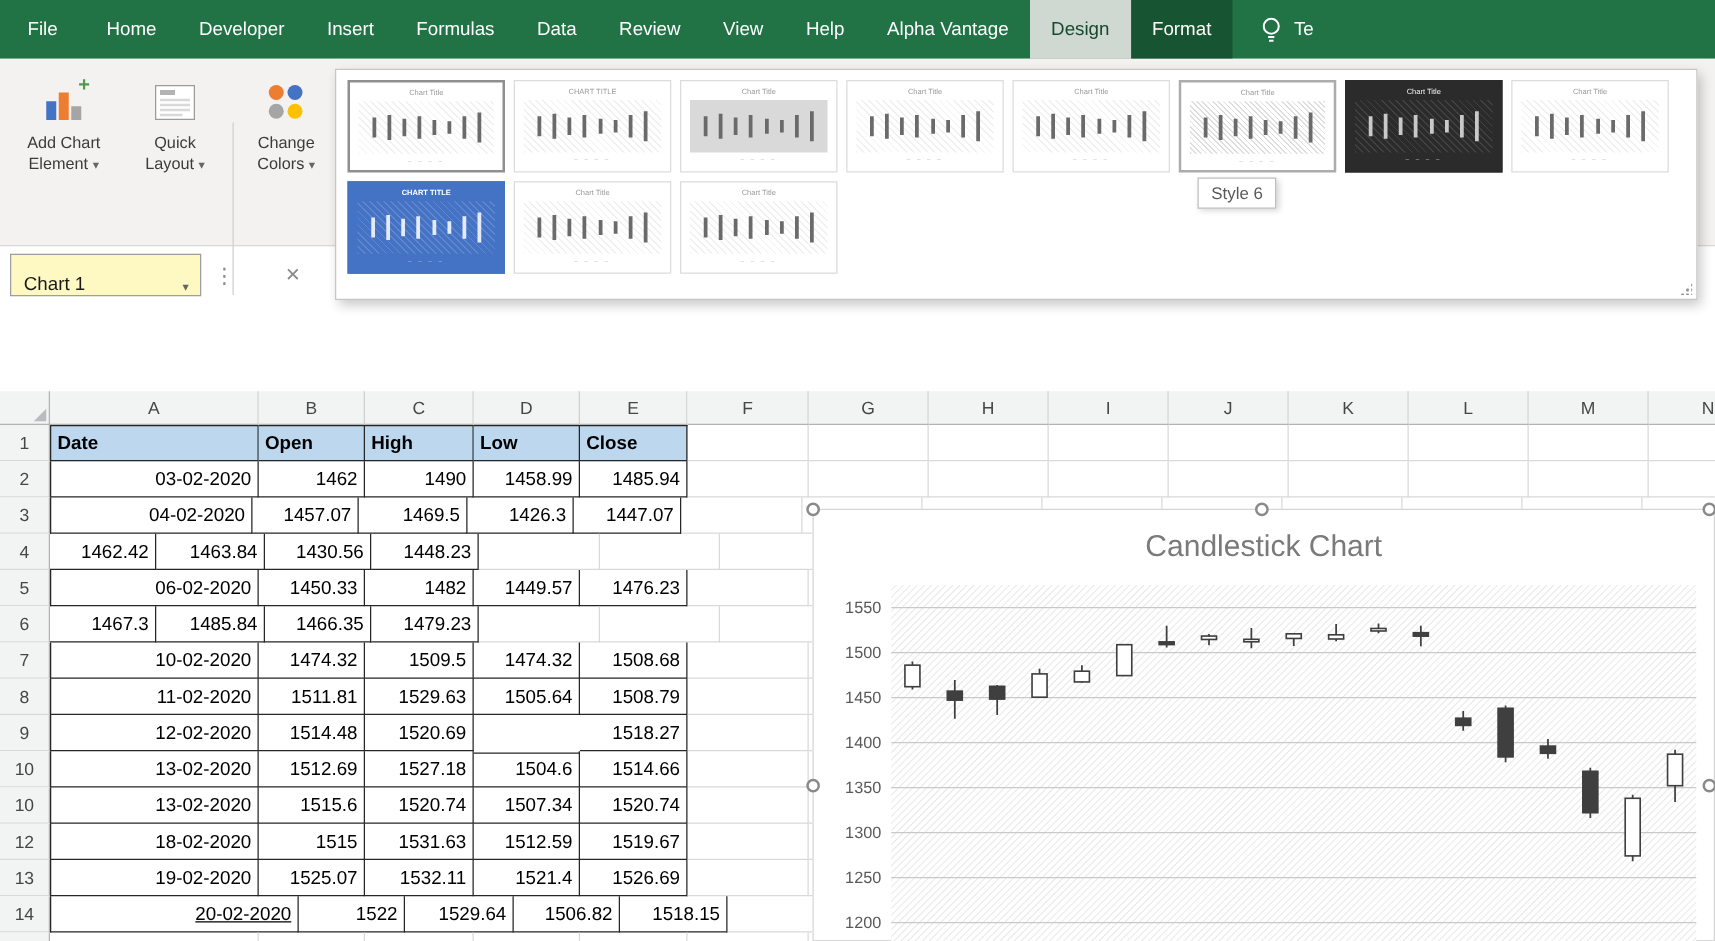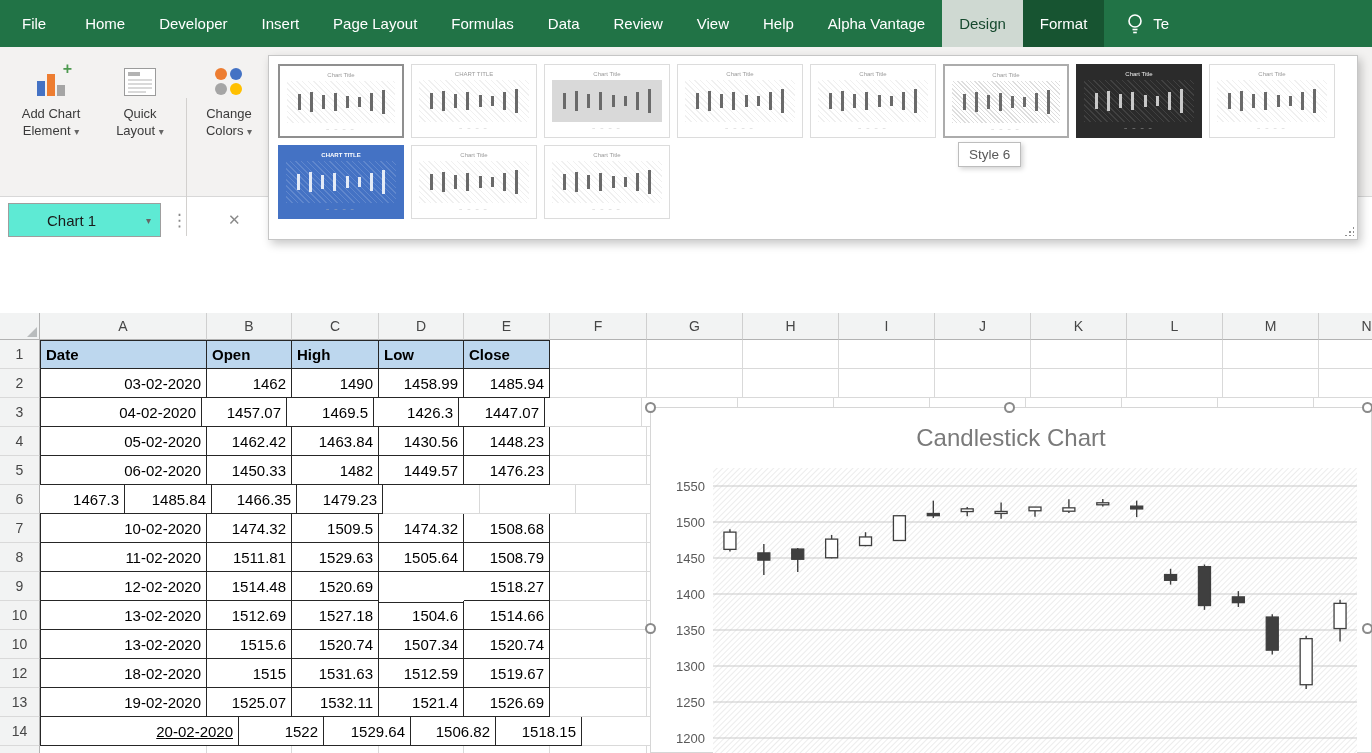--- a/index.html
+++ b/index.html
@@ -68,21 +68,21 @@
   .thumb.blue .t-title { color:#fff; font-weight:bold; }
   .thumb.blue .t-bar { background:rgba(255,255,255,.85); }
   .thumb.blue .t-sketch { background:repeating-linear-gradient(45deg, rgba(255,255,255,.15) 0 1px, transparent 1px 4px); }
   #gallery-grip { position:absolute; right:3px; bottom:3px; width:10px; height:10px;
       background-image:radial-gradient(circle, #8f8f8f 1px, transparent 1.4px); background-size:4px 4px;
       clip-path:polygon(100% 0, 100% 100%, 0 100%); }
   #style-tooltip { position:absolute; left:958px; top:142px; z-index:40; background:#fff; border:1px solid #bdbdbd;
       box-shadow:2px 2px 5px rgba(0,0,0,.18); font-size:13.5px; color:#595959; padding:4px 10px; }
 
   
-  #namebox { position:absolute; left:8px; top:203px; width:153px; height:34px; background:#5eead4; border:1px solid #9e9e9e; display:flex; align-items:center; z-index:5;padding-left:28px; }
+  #namebox { position:absolute; left:8px; top:203px; width:153px; height:34px; background:#fef9c3; border:1px solid #9e9e9e; display:flex; align-items:flex-end; z-index:5; }
   #namebox .val { flex:1; display:flex; align-items:center; padding-left:10px; font-size:15px; color:#1b1b1b; }
   #namebox .nb-sep { width:1px; background:#cfcfcf; }
   #namebox .nb-caret { width:23px; display:flex; align-items:center; justify-content:center; color:#666; font-size:10px; }
   #fb-dots { position:absolute; left:171px; top:206px; height:28px; display:flex; align-items:center; color:#8a8a8a; font-size:17px; }
   #fb-cancel { position:absolute; left:228px; top:206px; height:28px; display:flex; align-items:center; color:#8a8a8a; font-size:15px; }
 
   
   #grid { position:absolute; left:0; top:313px; width:1372px; height:440px; background:#fff; }
   #grid-head { display:flex; height:27px; }
   #corner { position:relative; width:40px; background:#f2f3f3; border-right:1px solid #b2b2b2; border-bottom:1px solid #b2b2b2; flex:none; }
@@ -113,21 +113,20 @@
 <body>
 
 <div id="screen">
 
   <div id="tabbar">
     <div id="tabs-holder">
         <div class="rtab file">File</div>
         <div class="rtab normal">Home</div>
         <div class="rtab normal">Developer</div>
         <div class="rtab normal">Insert</div>
-        <div class="rtab normal">Page Layout</div>
         <div class="rtab normal">Formulas</div>
         <div class="rtab normal">Data</div>
         <div class="rtab normal">Review</div>
         <div class="rtab normal">View</div>
         <div class="rtab normal">Help</div>
         <div class="rtab normal">Alpha Vantage</div>
         <div class="rtab active">Design</div>
         <div class="rtab dark">Format</div>
       </div>
     <div id="tellme">
@@ -252,21 +251,20 @@
           <div class="gcell empty" style="width: 96px;"></div>
           <div class="gcell empty" style="width: 96px;"></div>
           <div class="gcell empty" style="width: 96px;"></div>
           <div class="gcell empty" style="width: 96px;"></div>
           <div class="gcell empty" style="width: 96px;"></div>
           <div class="gcell empty" style="width: 96px;"></div>
           <div class="gcell empty" style="width: 96px;"></div>
         </div>
         <div class="grow">
           <div class="rnum">4</div>
-          <div class="gcell td left" style="width: 167px;">05-02-2020</div>
           <div class="gcell td" style="width: 85px;">1462.42</div>
           <div class="gcell td" style="width: 87px;">1463.84</div>
           <div class="gcell td" style="width: 85px;">1430.56</div>
           <div class="gcell td" style="width: 86px;">1448.23</div>
           <div class="gcell empty" style="width: 97px;"></div>
           <div class="gcell empty" style="width: 96px;"></div>
           <div class="gcell empty" style="width: 96px;"></div>
           <div class="gcell empty" style="width: 96px;"></div>
           <div class="gcell empty" style="width: 96px;"></div>
           <div class="gcell empty" style="width: 96px;"></div>

